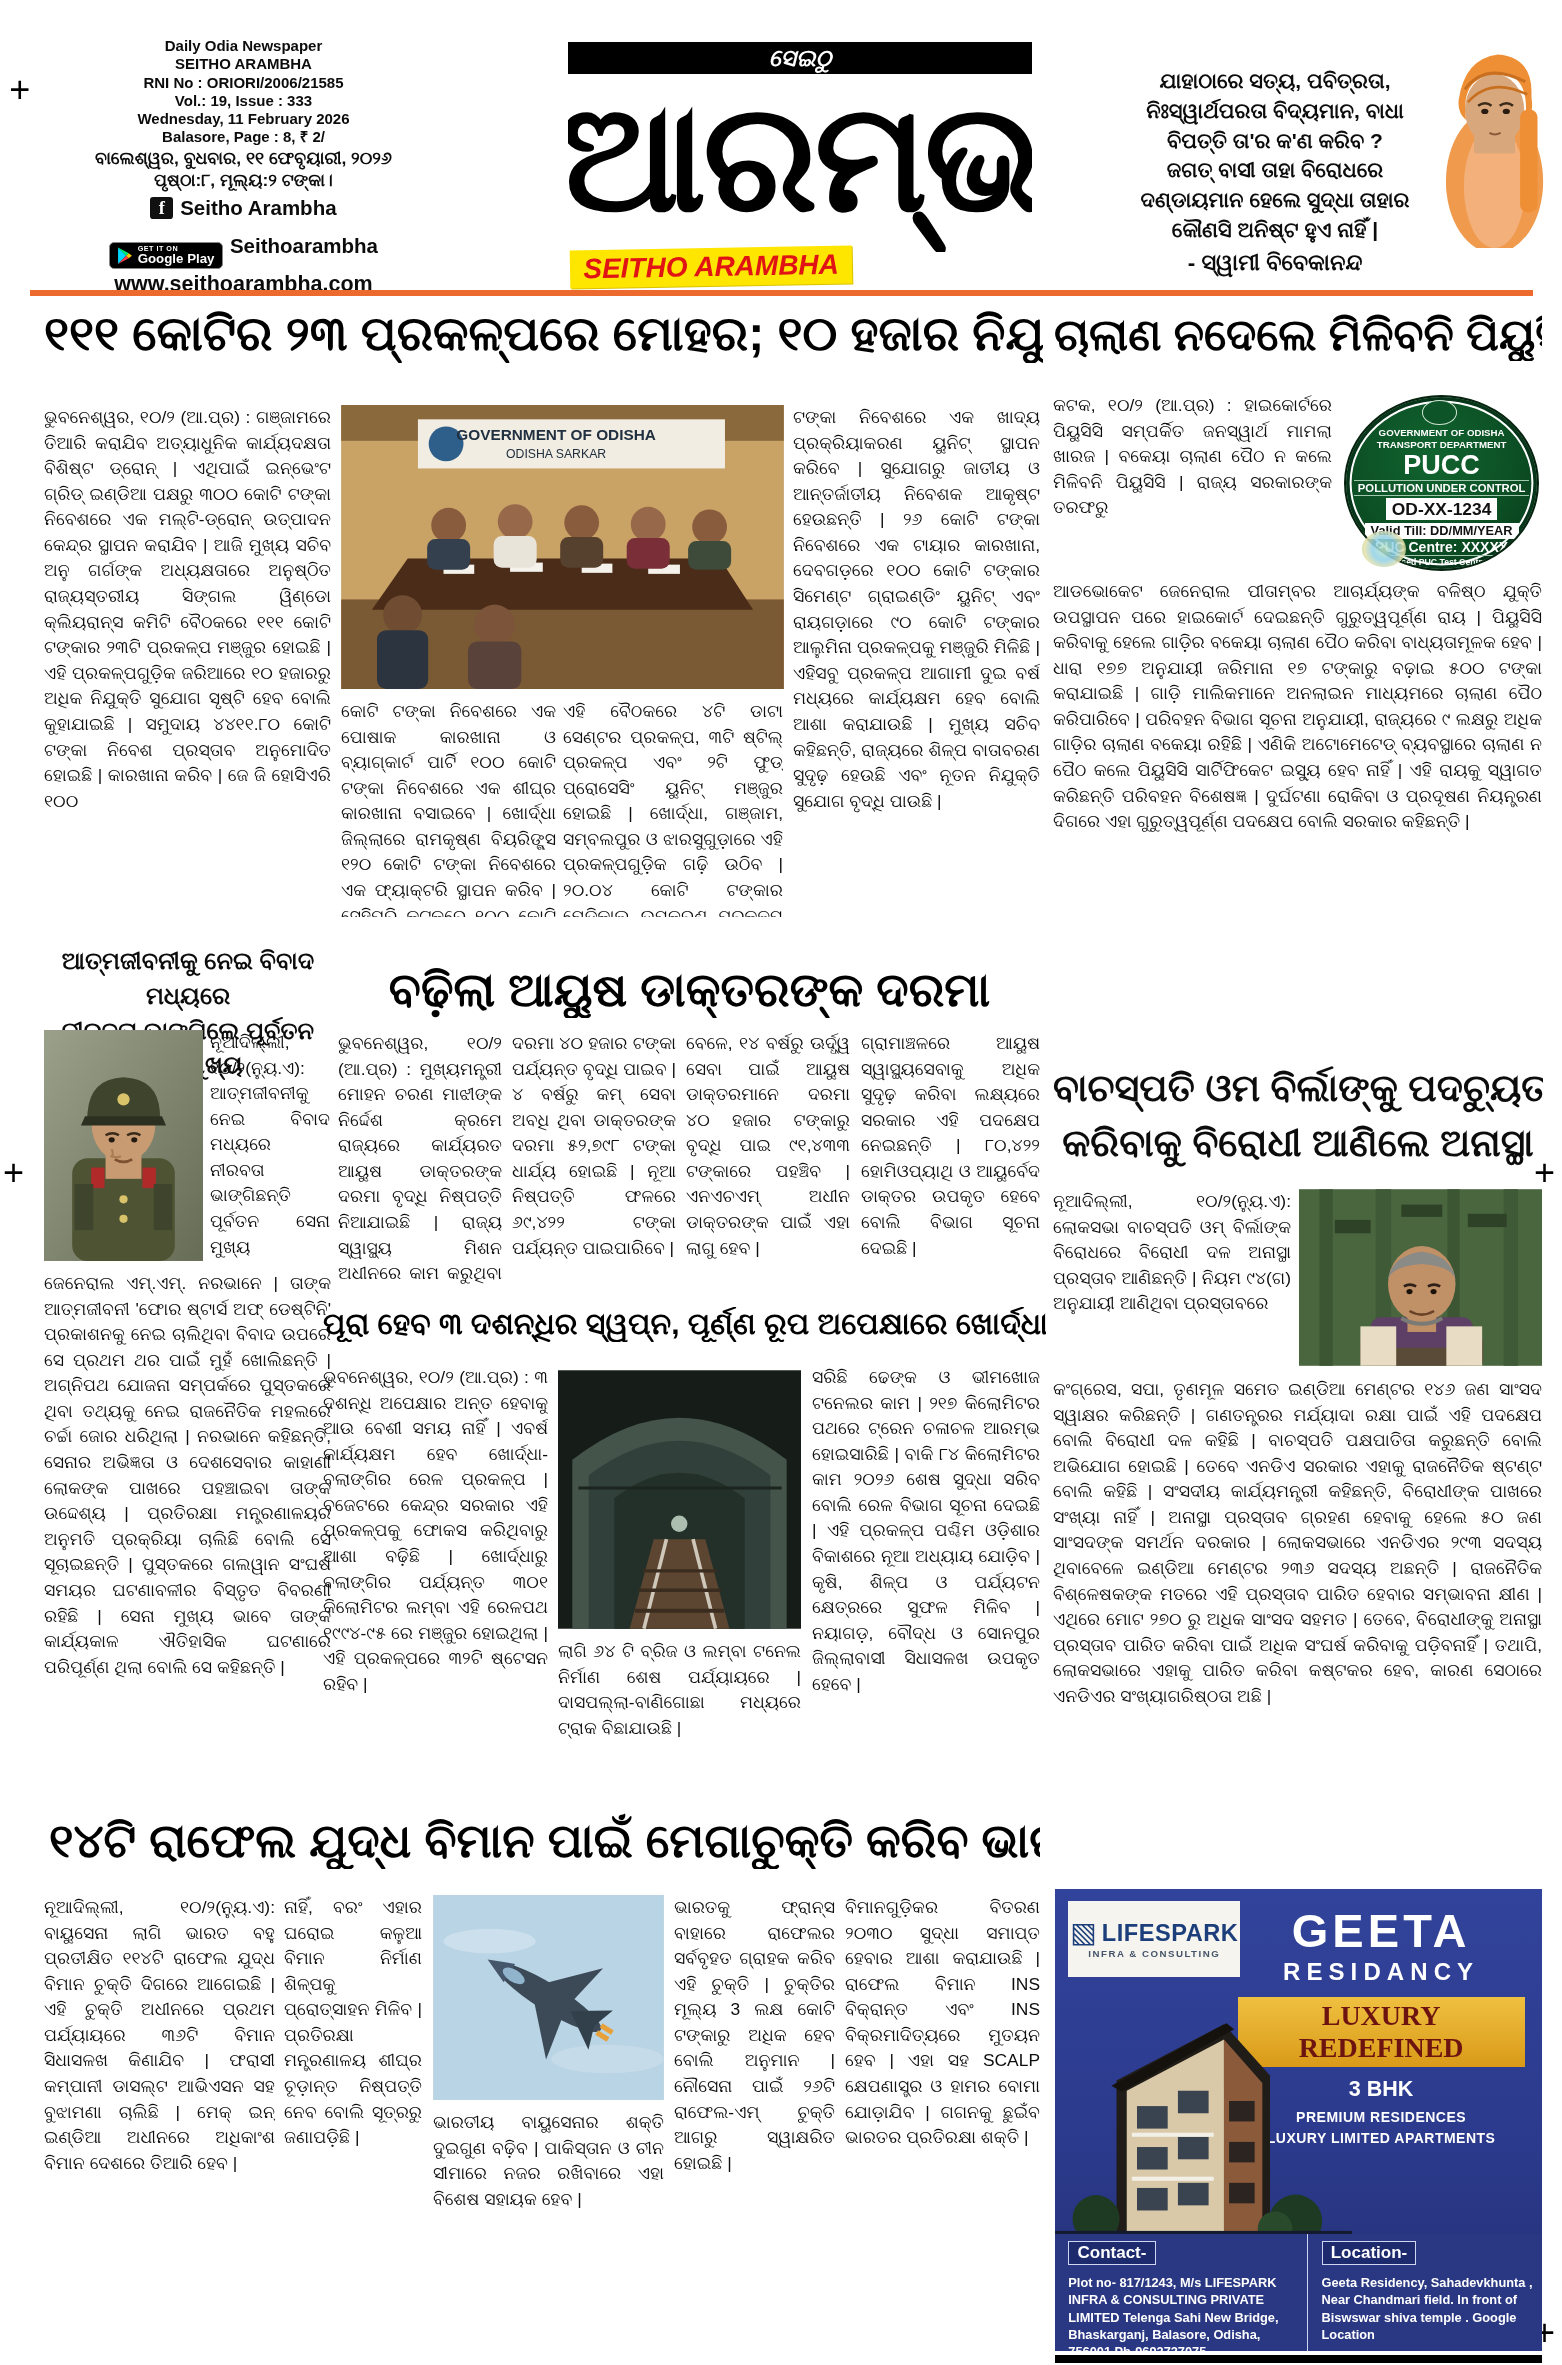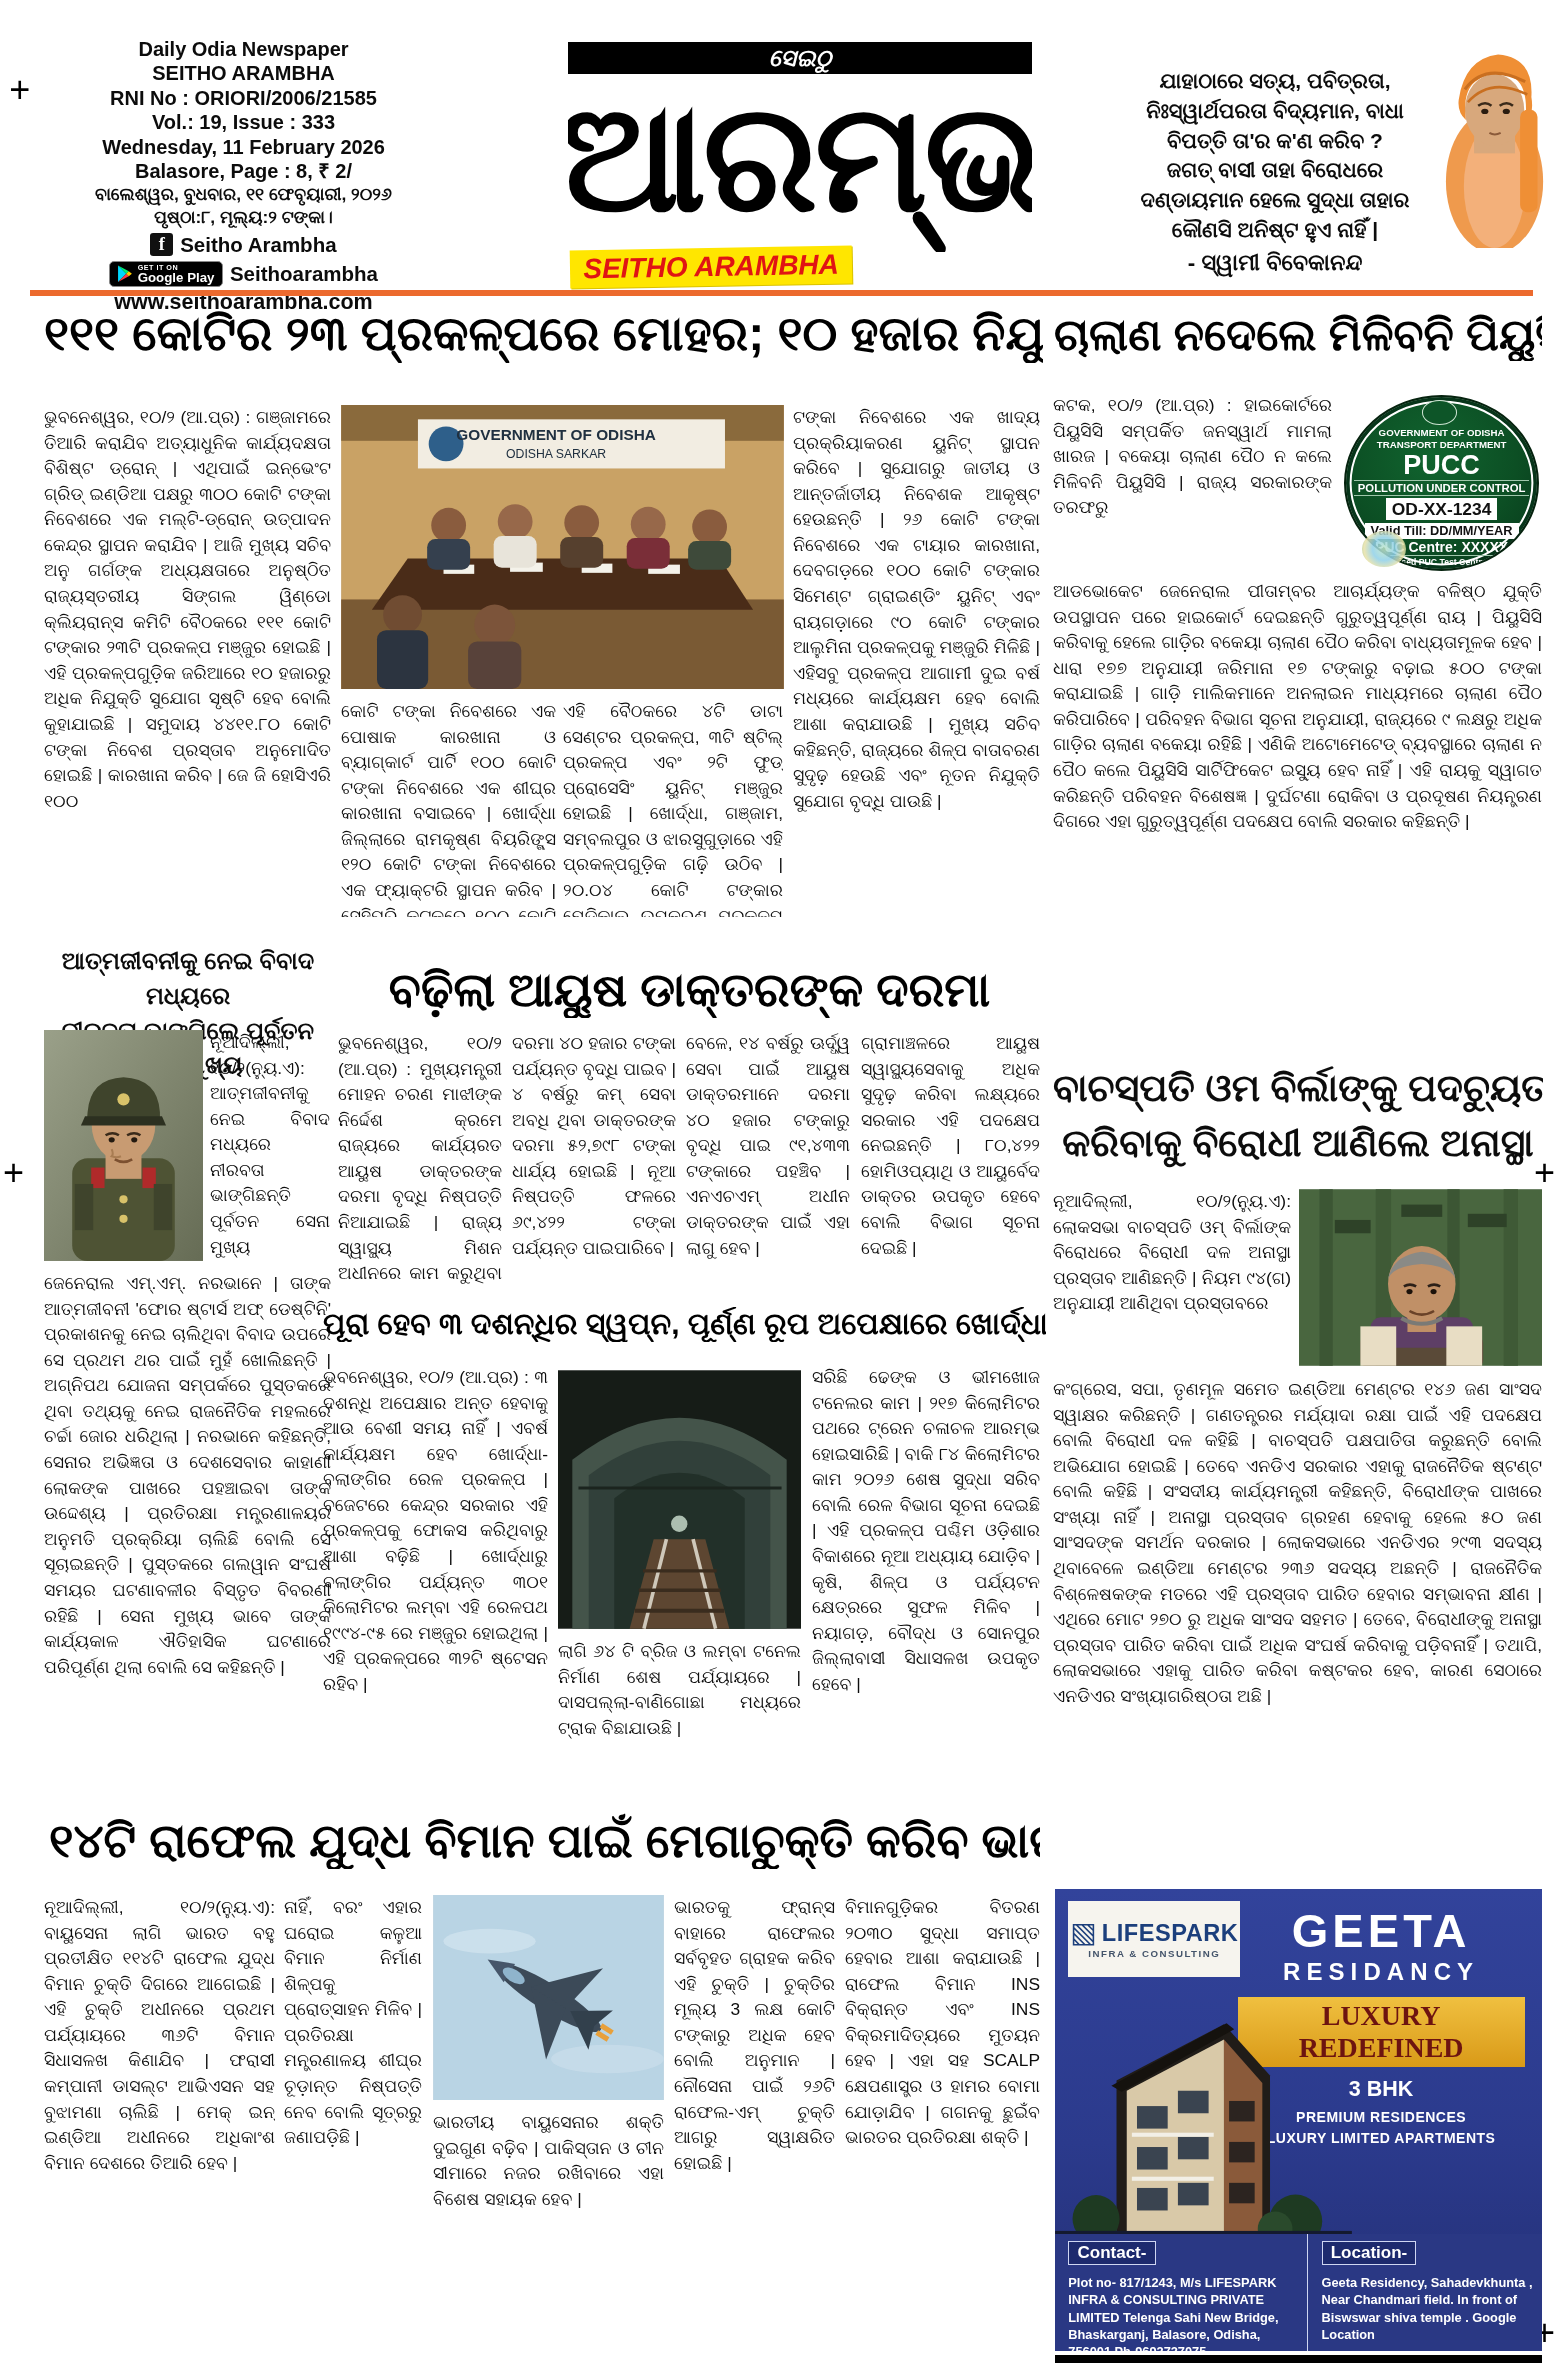--- a/index.html
+++ b/index.html
@@ -5,27 +5,27 @@
   html,body{margin:0;padding:0;background:#e9e9e9;}
   #page{position:relative;width:1563px;height:2366px;background:#ffffff;overflow:hidden;
         font-family:"Liberation Sans",sans-serif;color:#0c0c0c;}
   .abs{position:absolute;}
   .col{position:absolute;font-size:17.4px;line-height:1.47;text-align:justify;color:#0d0d0d;overflow:hidden;word-break:break-word;}
   .hl{position:absolute;font-weight:900;color:#000;white-space:nowrap;overflow:hidden;}
   .photo{position:absolute;overflow:hidden;background:#ddd;}
   .regmark{position:absolute;font-size:36px;font-weight:400;color:#000;line-height:1;}
   
   .hdr-info{position:absolute;left:77px;top:37px;width:333px;text-align:center;font-weight:700;}
-  .hdr-info .ln{font-size:20px;line-height:1.22;}
+  .hdr-info .ln{font-size:15px;line-height:1.22;}
   .hdr-info .ln-od{font-size:17.4px;font-weight:700;line-height:1.3;}
   .social-row{display:flex;align-items:center;justify-content:center;gap:7.2px;margin-top:4.1px;}
   .fb-ico{width:22.5px;height:22.5px;background:#111;border-radius:3.1px;color:#fff;display:flex;align-items:center;justify-content:center;
           font-size:18.4px;font-weight:900;font-family:"Liberation Serif",serif;}
   .social-txt{font-size:20.5px;font-weight:800;}
-  .gp-badge{display:inline-flex;align-items:center;gap:5.1px;background:#000;border:1px solid #888;border-radius:5.1px;padding:2px 7.2px;color:#fff;}
+  .gp-badge{display:inline-flex;align-items:center;gap:5.1px;background:#000;border:1px solid #888;border-radius:5.1px;padding:2px 7.2px;color:#fff;margin-top:18px;}
   .gp-txt{display:flex;flex-direction:column;align-items:flex-start;line-height:1;}
   .gp-top{font-size:7.2px;letter-spacing:0.5px;}
   .gp-bot{font-size:13.3px;font-weight:800;}
   .url{font-size:21.5px;font-weight:800;margin-top:3.1px;}
   
   .masthead{position:absolute;left:568px;top:42px;width:464px;height:225px;}
   .mast-bar{position:absolute;left:0;top:0;width:100%;height:32px;background:#000;color:#fff;display:flex;align-items:center;justify-content:center;
             font-size:23.6px;font-weight:800;font-style:italic;}
   .mast-main{position:absolute;left:0;top:25.6px;width:100%;height:184px;display:flex;align-items:center;justify-content:center;
              font-size:151px;font-weight:900;color:#000;white-space:nowrap;overflow:hidden;letter-spacing:-3.1px;}

